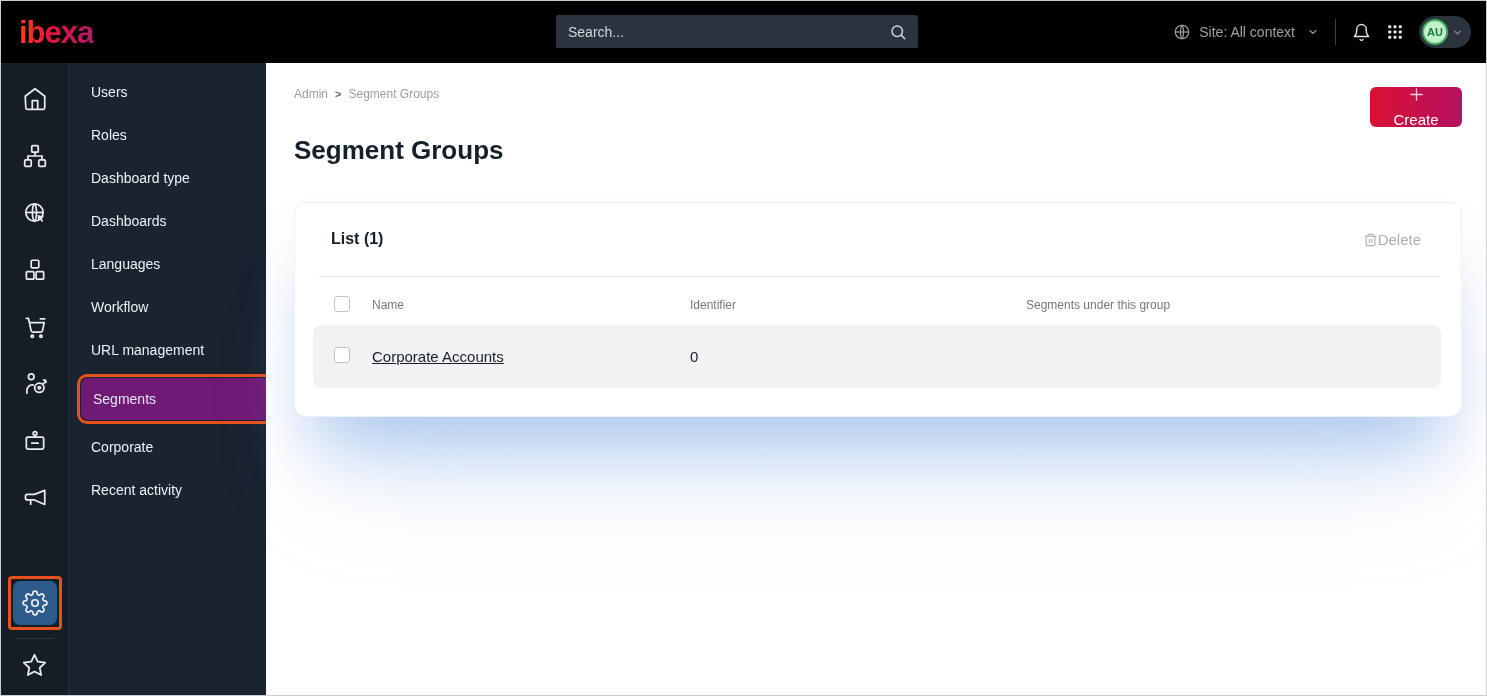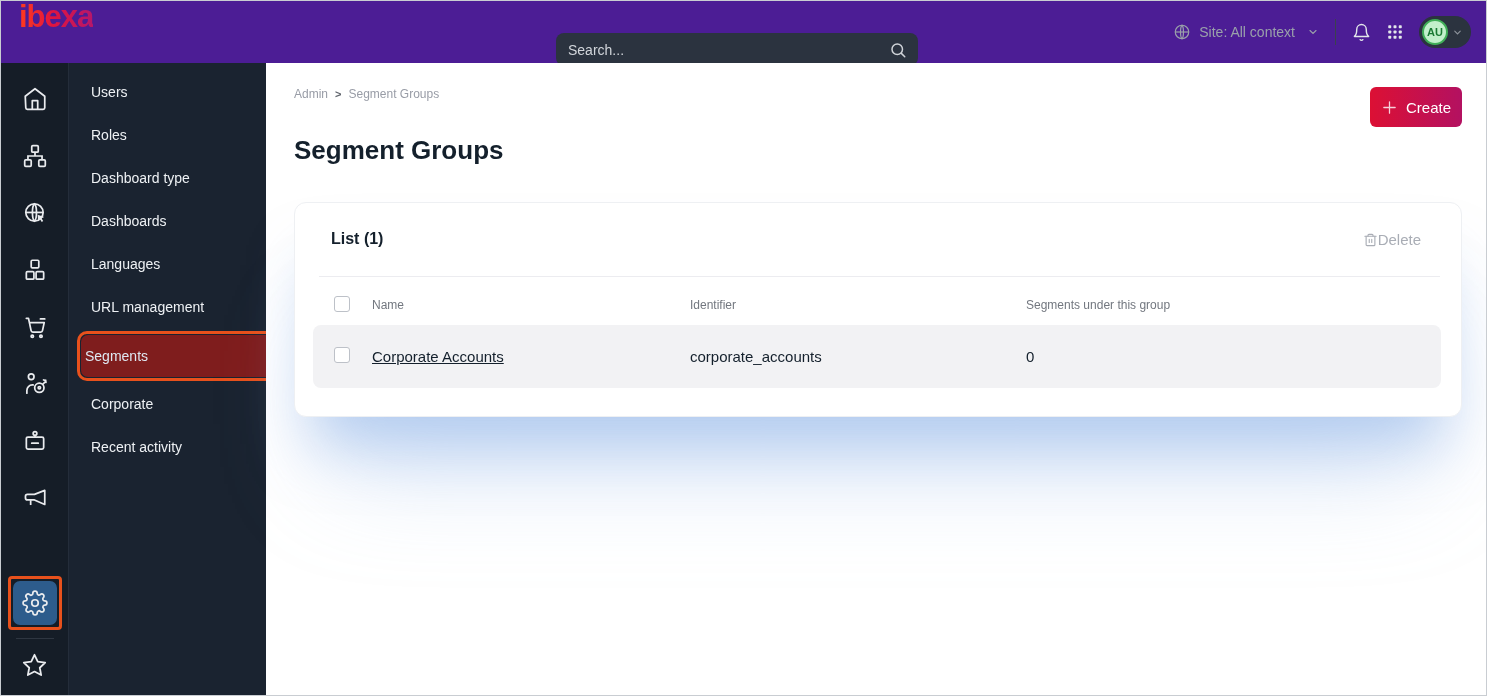--- a/index.html
+++ b/index.html
@@ -7,31 +7,31 @@
   body {
     position:relative; overflow:hidden; background:#fff;
     border:1px solid #c9cdd2;
     font-family:"Liberation Sans", sans-serif; color:#14202c;
   }
   svg { display:block; }
 
   
   .topbar {
     position:absolute; left:0; top:0; width:100%; height:62px;
-    background:#4c1d95; display:flex; align-items:flex-start;
+    background:#000000; display:flex; align-items:center;
   }
   .logo {
     margin-left:18px; font-size:31px; font-weight:bold; letter-spacing:-1px;
     background:linear-gradient(90deg,#ff3b1d 0%,#e0153f 45%,#b5176b 100%);
     -webkit-background-clip:text; background-clip:text; color:transparent;
     cursor:pointer; line-height:1;
   }
   .search-wrap {
-    position:absolute; left:555px; top:32px; width:362px; height:33px;
-    background:#2b333f; border-radius:8px; display:flex; align-items:center;
+    position:absolute; left:555px; top:14px; width:362px; height:33px;
+    background:#2b333f; border-radius:2px; display:flex; align-items:center;
   }
   .search-wrap input {
     flex:1; background:transparent; border:none; outline:none;
     color:#e8eaed; font-size:14px; padding:0 12px;
     font-family:"Liberation Sans", sans-serif;
   }
   .search-wrap input::placeholder { color:#d2d6db; opacity:1; }
   .search-icon { margin-right:11px; color:#cfd3d8; }
 
   .topbar-right {
@@ -83,41 +83,41 @@
   }
   .menu-item {
     height:43px; line-height:43px; padding-left:22px; color:#eef1f4;
     font-size:14px; cursor:pointer; white-space:nowrap;
   }
   .annotation-box {
     margin:2px 14px 2px 8px; border:3px solid #e8511c; border-radius:10px;
     padding:1px;
   }
   .menu-item.selected {
-    background:#7f1d1d; border-radius:7px; height:42px; line-height:42px;
-    padding-left:4px; color:#dfe8f2;
+    background:#701a75; border-radius:7px; height:42px; line-height:42px;
+    padding-left:12px; color:#dfe8f2;
   }
 
   
   .main { position:absolute; left:265px; top:62px; right:0; bottom:0; background:#fff; }
   .breadcrumb {
     margin:24px 0 0 28px; font-size:12px; color:#989ca6;
     display:flex; align-items:center; gap:7px;
   }
   .breadcrumb .sep { color:#5f646c; font-weight:bold; font-size:11px; }
   .breadcrumb .crumb-link { cursor:pointer; }
   .page-title {
     margin:34px 0 0 28px; font-size:26px; font-weight:800; color:#14202c;
   }
   .create-btn {
     position:absolute; top:24px; right:24px; width:92px; height:40px;
     border:none; border-radius:6px; cursor:pointer;
     background:linear-gradient(90deg,#dc1034 0%,#b31161 100%);
     color:#fff; font-size:15px; font-family:"Liberation Sans", sans-serif;
-    display:flex; align-items:center; justify-content:center; gap:8px;
+    display:flex; align-items:center; justify-content:center; gap:8px;flex-direction:column;
   }
   .create-btn .plus { color:rgba(255,255,255,.8); }
 
   .card {
     position:relative; margin:36px 24px 0 28px; height:215px;
     background:#fff; border:1px solid #eef0f3; border-radius:12px;
     box-shadow:0 45px 60px -18px rgba(130,170,230,.50),
                0 90px 110px -40px rgba(150,185,235,.35);
   }
   .card-title {
@@ -288,20 +288,21 @@
       </svg>
   </div>
 </nav>
 
 <nav class="side-menu">
     <div class="menu-item">Users</div>
     <div class="menu-item">Roles</div>
     <div class="menu-item">Dashboard type</div>
     <div class="menu-item">Dashboards</div>
     <div class="menu-item">Languages</div>
+    <div class="menu-item">Workflow</div>
     <div class="menu-item">URL management</div>
     <div class="annotation-box">
       <div class="menu-item selected">Segments</div>
     </div>
     <div class="menu-item">Corporate</div>
     <div class="menu-item">Recent activity</div>
   </nav>
 
 <main class="main">
   <div class="breadcrumb">
@@ -341,17 +342,16 @@
     <div class="thead tgrid">
       <span><input type="checkbox" class="cbx" style=""></span>
       <span>Name</span>
       <span>Identifier</span>
       <span>Segments under this group</span>
     </div>
 
     <div class="trow tgrid">
       <span><input type="checkbox" class="cbx" style=""></span>
       <span><a class="row-link">Corporate Accounts</a></span>
-      <span>corporate_accounts</span>
       <span>0</span>
     </div>
   </section>
 </main>
 
 </body></html>

